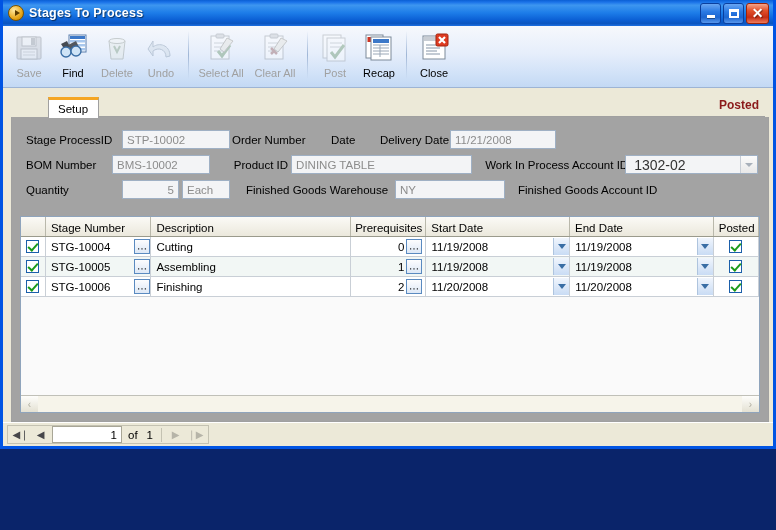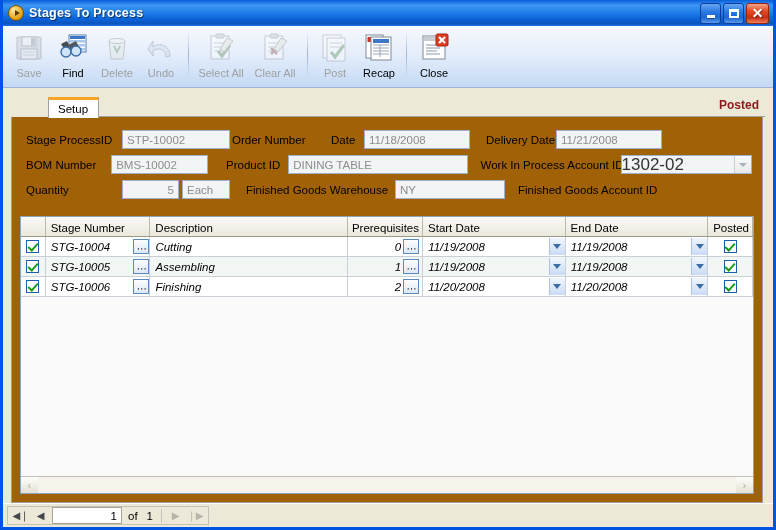--- a/index.html
+++ b/index.html
@@ -7,21 +7,21 @@
     margin: 0; padding: 0;
     width: 776px; height: 530px;
     overflow: hidden;
     font-family: "Liberation Sans", sans-serif;
   }
   body { background: #0a246a; }
 
   
   .window {
     position: absolute; left: 0; top: 0;
-    width: 776px; height: 530px;
+    width: 776px; height: 449px;
     background: #ece9d8;
     border: 3px solid #0054e3;
     border-top: none;
     display: flex; flex-direction: column;
   }
 
   
   .titlebar {
     height: 26px; flex: 0 0 26px;
     background: linear-gradient(to bottom,
@@ -140,22 +140,22 @@
     display: flex; align-items: center; justify-content: flex-end;
     padding-right: 6px;
   }
   .posted-flag {
     font-size: 12px; font-weight: bold; color: #8b1a1a;
     margin-bottom: 2px;
   }
 
   
   .panel {
-    margin: 0 10px 0 8px;
-    background: #a16207;
+    margin: 0 4px 0 8px;
+    background: #a3a3a3;
     border: 1px solid #a0a0a0; border-top: none;
     flex: 1 1 auto;
     display: flex; flex-direction: column;
     padding: 8px 6px 6px 6px;
     overflow: hidden;
   }
 
   .form-rows { flex: 0 0 auto; padding: 2px 4px 4px 8px; }
   .frow { display: flex; align-items: center; height: 25px; }
   .lbl { font-size: 11.5px; color: #000; white-space: nowrap; }
@@ -176,21 +176,21 @@
     background: #fff; color: #000;
   }
   .fld.sel .seltext {
     background: #316ac5; color: #fff; padding: 0 1px;
   }
   .combo {
     position: relative; height: 19px;
     border: 1px solid #9fb0c4; background: #f3f4f6;
     display: flex; align-items: center;
   }
-  .combo .ctext { font-size: 17px; color: #333; padding-left: 0; flex:1 1 auto; }
+  .combo .ctext { font-size: 14px; color: #333; padding-left: 8px; flex:1 1 auto; }
   .combo .carrow {
     width: 17px; height: 17px;
     background: linear-gradient(to bottom,#fbfbfb,#e8e8e8);
     border-left: 1px solid #c8ced6;
     display: flex; align-items: center; justify-content: center;
   }
   .combo .carrow::after {
     content: ""; width: 0; height: 0;
     border-left: 4px solid transparent; border-right: 4px solid transparent;
     border-top: 4px solid #a8b0ba;
@@ -218,21 +218,20 @@
     overflow: hidden; white-space: nowrap;
   }
   .gh.r { justify-content: flex-end; padding-right: 3px; padding-left: 0; }
   .gh.c { justify-content: center; padding-left: 0; }
 
   .gbody { flex: 1 1 auto; background: #fafafa; overflow: hidden; }
   .grow {
     display: flex; height: 20px;
     border-bottom: 1px solid #c9cfd6;
     background: #fff;
-    font-style: italic;
   }
   .grow:nth-child(even) { background: #f2f7f5; }
   .gc {
     font-size: 11.5px; color: #000;
     border-right: 1px solid #c9cfd6;
     display: flex; align-items: center;
     padding-left: 5px; overflow: hidden; white-space: nowrap;
     background: transparent;
   }
   .gc.r { justify-content: flex-end; padding-right: 3px; padding-left: 0; }
@@ -493,29 +492,28 @@
 
     <div class="panel">
 
       <div class="form-rows">
 
         <div class="frow">
           <span class="lbl" style="width:96px">Stage ProcessID</span>
           <span class="fld ro" style="width:108px; display:flex; align-items:center;">STP-10002</span>
           <span class="lbl" style="width:88px; padding-left:2px">Order Number</span>
           <span class="lbl" style="width:46px; padding-left:13px">Date</span>
-          <span class="fld ro" style="width:106px; display:flex; align-items:center;">11/18/2008</span>
           <span class="lbl" style="width:86px; padding-left:16px">Delivery Date</span>
           <span class="fld ro" style="width:106px; display:flex; align-items:center;">11/21/2008</span>
         </div>
 
         <div class="frow">
           <span class="lbl" style="width:96px">BOM Number</span>
           <span class="fld ro" style="width:108px; display:flex; align-items:center;">BMS-10002</span>
-          <span class="lbl" style="width:88px; padding-left:18px">Product ID</span>
+          <span class="lbl" style="width:88px; padding-left:24px">Product ID</span>
           <span class="fld ro" style="width:201px; display:flex; align-items:center;">DINING TABLE</span>
           <span class="lbl" style="width:153px; padding-left:13px">Work In Process Account ID</span>
           <div class="combo" style="width:148px">
             <span class="ctext">1302-02</span>
             <span class="carrow"></span>
           </div>
         </div>
 
         <div class="frow">
           <span class="lbl" style="width:96px">Quantity</span>

